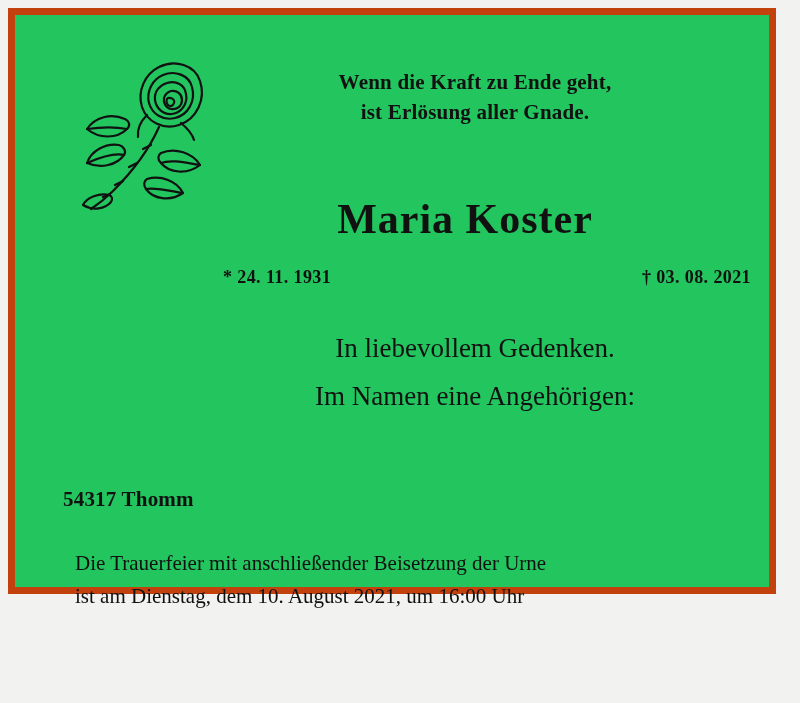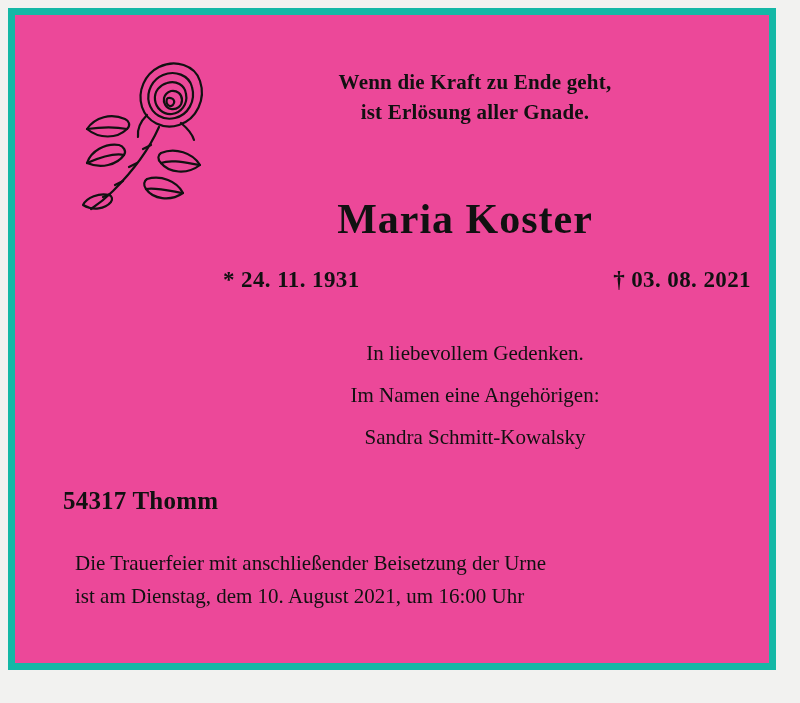--- a/index.html
+++ b/index.html
@@ -19,23 +19,23 @@
     width: 800px;
     height: 703px;
     background: #f2f2f0;
   }
   
   .obituary-frame {
     position: absolute;
     left: 8px;
     top: 8px;
     width: 768px;
-    height: 662px;
-    border: 7px solid #14b8a6;
-    background: #ec4899;
+    height: 586px;
+    border: 7px solid #c2410c;
+    background: #22c55e;
     box-sizing: border-box;
   }
   .inner {
     position: absolute;
     left: 0;
     top: 0;
     right: 0;
     bottom: 0;
     padding: 0;
   }
@@ -77,51 +77,51 @@
   }
 
   
   .dates {
     position: absolute;
     left: 190px;
     top: 252px;
     width: 560px;
     display: flex;
     justify-content: space-between;
-    font-size: 23px;
+    font-size: 18px;
     font-weight: bold;
     letter-spacing: 0.4px;
   }
   .dates .date-birth { padding-left: 18px; }
   .dates .date-death { padding-right: 14px; }
 
   
   .memorial {
     position: absolute;
     left: 170px;
-    top: 328px;
+    top: 320px;
     width: 580px;
     text-align: center;
-    font-size: 21px;
+    font-size: 27px;
     line-height: 1.0;
   }
   .memorial div {
     margin-bottom: 21px;
     white-space: nowrap;
   }
   .memorial .survivor {
     margin-top: 6px;
   }
 
   
   .location {
     position: absolute;
     left: 48px;
     top: 472px;
-    font-size: 25px;
+    font-size: 21px;
     font-weight: bold;
     letter-spacing: 0.2px;
   }
 
   
   .service {
     position: absolute;
     left: 48px;
     top: 532px;
     width: 690px;
@@ -183,21 +183,20 @@
       <div class="deceased-name">Maria Koster</div>
 
       <div class="dates">
         <span class="date-birth">* 24. 11. 1931</span>
         <span class="date-death">† 03. 08. 2021</span>
       </div>
 
       <div class="memorial">
         <div>In liebevollem Gedenken.</div>
         <div>Im Namen eine Angehörigen:</div>
-        <div class="survivor">Sandra Schmitt-Kowalsky</div>
       </div>
 
       <div class="location">54317 Thomm</div>
 
       <div class="service">
         <div>Die Trauerfeier mit anschließender Beisetzung der Urne</div>
         <div>ist am Dienstag, dem 10. August 2021, um 16:00 Uhr</div>
       </div>
 
     </div>

